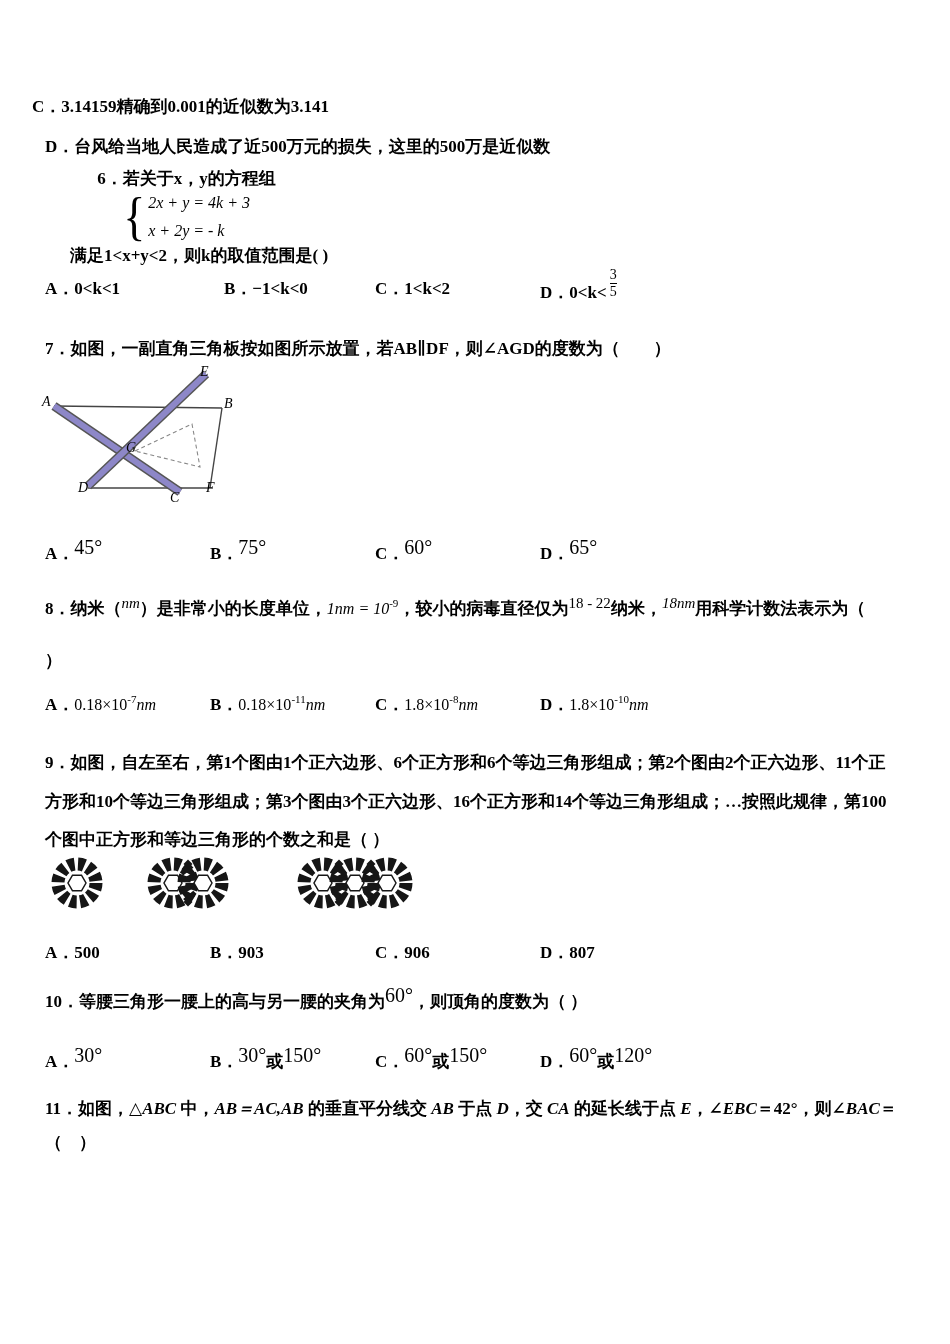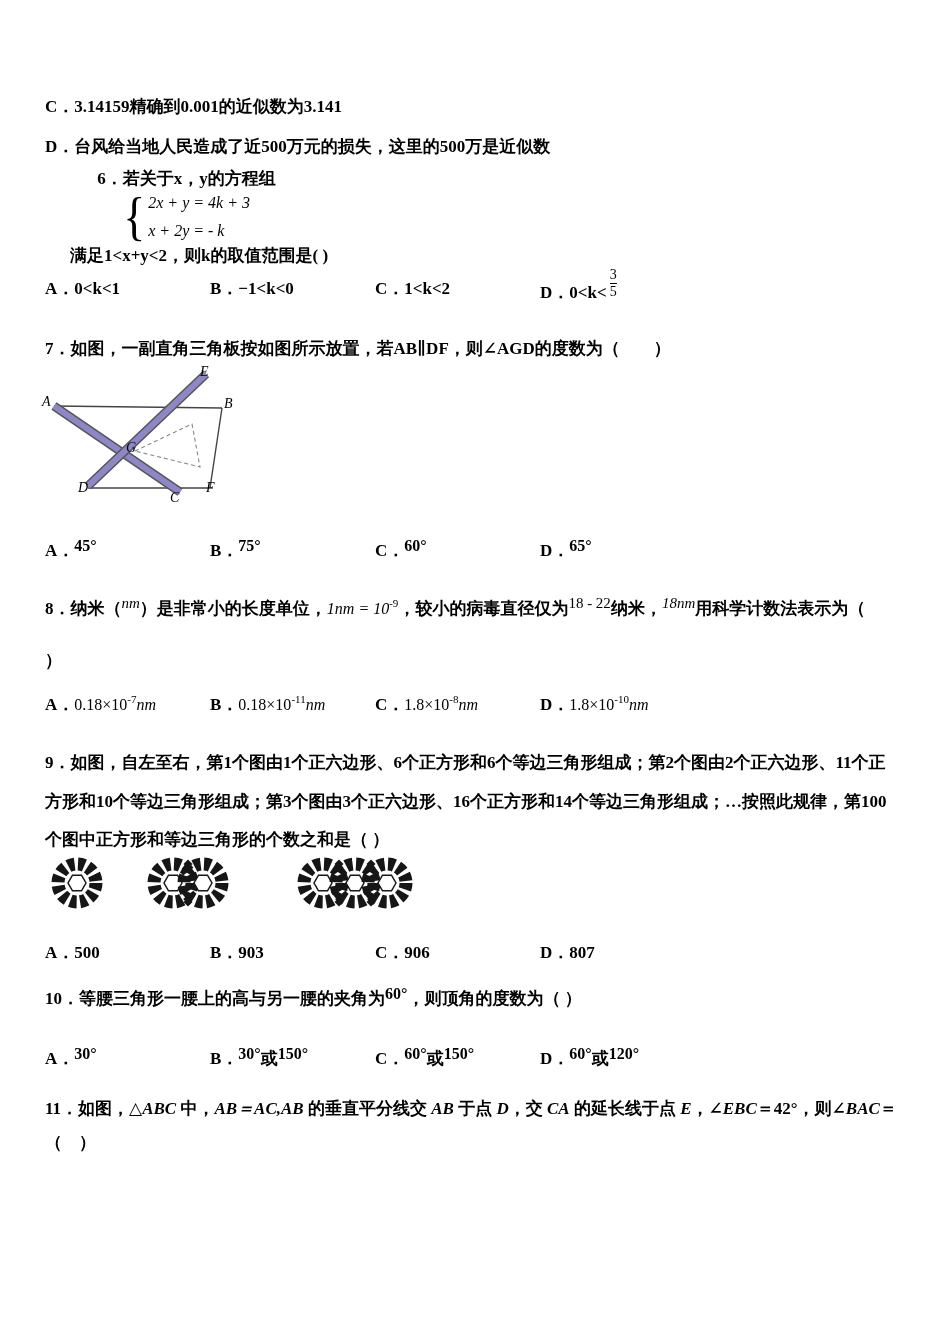--- a/index.html
+++ b/index.html
@@ -9,36 +9,36 @@
   .rm{font-style:normal;}
   .it{font-style:italic;}
   .mathline{font-style:italic;font-weight:normal;font-size:16px;line-height:1.75;white-space:nowrap;}
   .brace{font-size:46px;font-weight:normal;line-height:1;margin-right:3px;transform:scaleY(1.15);display:inline-block;}
   .eqrow{position:absolute;display:flex;align-items:center;}
   .sysbox{display:inline-flex;align-items:center;margin:0 6px;}
   .syscol{display:inline-flex;flex-direction:column;}
   .frac{display:inline-block;text-align:center;font-weight:normal;font-size:14px;vertical-align:middle;
         position:relative;top:-10px;margin-left:3px;line-height:1.05;}
   .frac .den{display:block;border-top:1px solid #000;padding-top:1px;}
-  .deg{font-weight:bold;font-size:16px;position:relative;top:-5px;font-family:"Liberation Serif",serif;}
+  .deg{font-weight:normal;font-size:20px;position:relative;top:-5px;font-family:"Liberation Serif",serif;}
   .raised{font-weight:normal;font-size:15px;position:relative;top:-6px;}
   .expsup{font-size:11px;position:relative;top:-7px;font-weight:normal;}
   .coef{font-weight:normal;font-size:16px;}
   .unit{font-style:italic;font-weight:normal;font-size:16px;}
   .optA{left:45px;} .optB{left:210px;} .optC{left:375px;} .optD{left:540px;}
   .figwrap{position:absolute;}
   .figlabel{position:absolute;font-style:italic;font-weight:normal;font-size:14px;
             font-family:"Liberation Serif",serif;}
 </style>
 </head>
 <body>
 
 <div id="page">
 
-  <div class="t" style="left:45px;top:96px;">
+  <div class="t" style="left:32px;top:96px;">
     <span>C．</span><span>3.14159精确到0.001的近似数为3.141</span>
   </div>
   <div class="t" style="left:45px;top:136px;">
     <span>D．</span><span>台风给当地人民造成了近500万元的损失，这里的500万是近似数</span>
   </div>
 
   <div class="eqrow" style="left:45px;top:168px;height:64px;flex-direction:column;">
     <span class="t" style="position:static;">6．若关于x，y的方程组</span>
     <span class="sysbox">
       <span class="brace">{</span>
@@ -46,21 +46,21 @@
         <span class="mathline">2x + y = 4k + 3</span>
         <span class="mathline">x + 2y = - k</span>
       </span>
     </span>
     <span class="t" style="position:static;margin-left:25px;">满足1&lt;x+y&lt;2，则k的取值范围是(  )</span>
   </div>
 
   <div class="t optA" style="top:278px;">
     <span>A．</span><span>0&lt;k&lt;1</span>
   </div>
-  <div class="t optB" style="top:278px;">
+  <div class="t optB" style="top:278px;margin-left:14px;">
     <span>B．</span><span>−1&lt;k&lt;0</span>
   </div>
   <div class="t optC" style="top:278px;">
     <span>C．</span><span>1&lt;k&lt;2</span>
   </div>
   <div class="t optD" style="top:278px;">
     <span>D．</span><span>0&lt;k&lt;</span><span class="frac"><span class="num">3</span><span class="den">5</span></span>
   </div>
 
   <div class="t" style="left:45px;top:338px;">7．如图，一副直角三角板按如图所示放置，若AB∥DF，则∠AGD的度数为（　　）</div>

